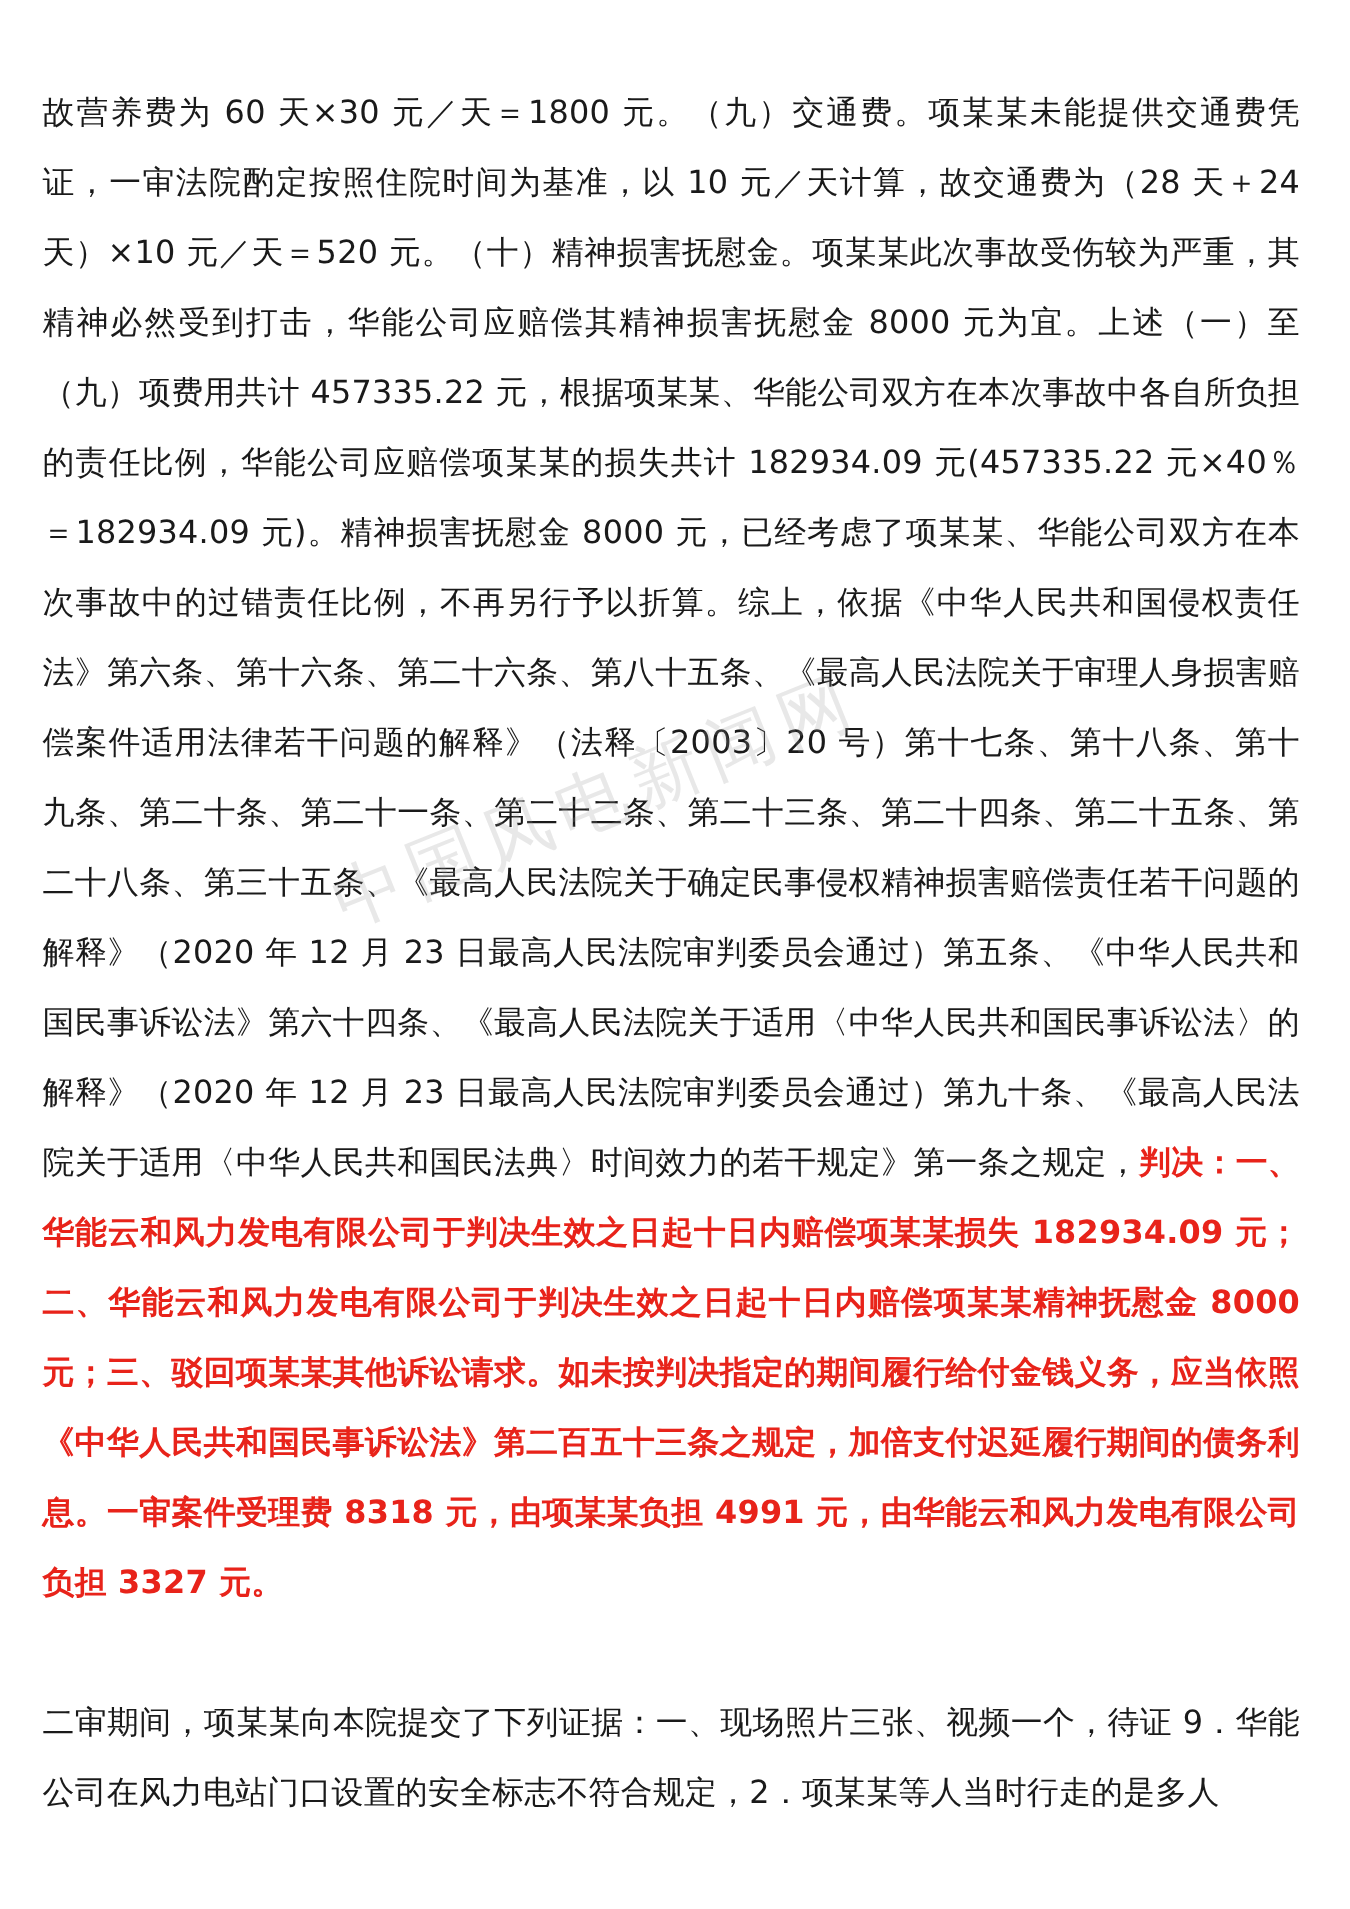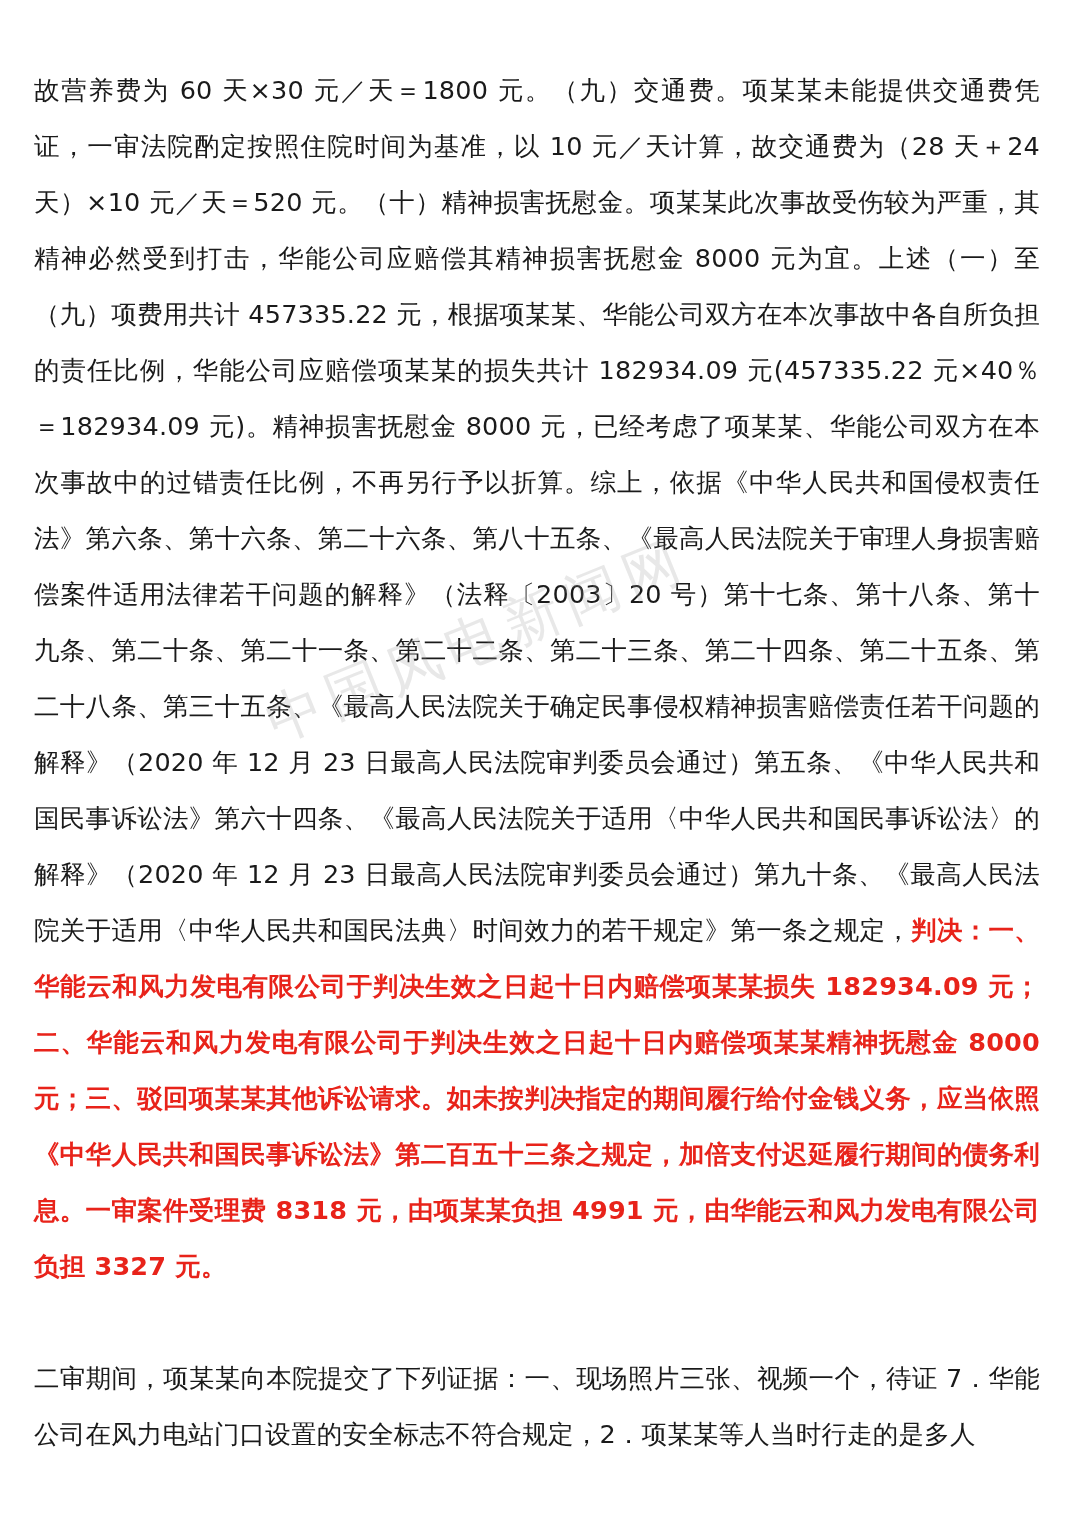--- a/index.html
+++ b/index.html
@@ -81,17 +81,17 @@
 
   <div class="doc-body">
 
     <p class="para">
       <span class="seg-normal">故营养费为 60 天×30 元／天＝1800 元。（九）交通费。项某某未能提供交通费凭证，一审法院酌定按照住院时间为基准，以 10 元／天计算，故交通费为（28 天＋24 天）×10 元／天＝520 元。（十）精神损害抚慰金。项某某此次事故受伤较为严重，其精神必然受到打击，华能公司应赔偿其精神损害抚慰金 8000 元为宜。上述（一）至（九）项费用共计 457335.22 元，根据项某某、华能公司双方在本次事故中各自所负担的责任比例，华能公司应赔偿项某某的损失共计 182934.09 元(457335.22 元×40％＝182934.09 元)。精神损害抚慰金 8000 元，已经考虑了项某某、华能公司双方在本次事故中的过错责任比例，不再另行予以折算。综上，依据《中华人民共和国侵权责任法》第六条、第十六条、第二十六条、第八十五条、《最高人民法院关于审理人身损害赔偿案件适用法律若干问题的解释》（法释〔2003〕20 号）第十七条、第十八条、第十九条、第二十条、第二十一条、第二十二条、第二十三条、第二十四条、第二十五条、第二十八条、第三十五条、《最高人民法院关于确定民事侵权精神损害赔偿责任若干问题的解释》（2020 年 12 月 23 日最高人民法院审判委员会通过）第五条、《中华人民共和国民事诉讼法》第六十四条、《最高人民法院关于适用〈中华人民共和国民事诉讼法〉的解释》（2020 年 12 月 23 日最高人民法院审判委员会通过）第九十条、《最高人民法院关于适用〈中华人民共和国民法典〉时间效力的若干规定》第一条之规定，</span><span class="seg-emphasis">判决：一、华能云和风力发电有限公司于判决生效之日起十日内赔偿项某某损失 182934.09 元；二、华能云和风力发电有限公司于判决生效之日起十日内赔偿项某某精神抚慰金 8000 元；三、驳回项某某其他诉讼请求。如未按判决指定的期间履行给付金钱义务，应当依照《中华人民共和国民事诉讼法》第二百五十三条之规定，加倍支付迟延履行期间的债务利息。一审案件受理费 8318 元，由项某某负担 4991 元，由华能云和风力发电有限公司负担 3327 元。</span>
     </p>
 
     <div class="spacer-block"></div>
 
     <p class="para para-last">
-      <span class="seg-normal">二审期间，项某某向本院提交了下列证据：一、现场照片三张、视频一个，待证 7．华能公司在风力电站门口设置的安全标志不符合规定，2．项某某等人当时行走的是多人</span>
+      <span class="seg-normal">二审期间，项某某向本院提交了下列证据：一、现场照片三张、视频一个，待证 9．华能公司在风力电站门口设置的安全标志不符合规定，2．项某某等人当时行走的是多人</span>
     </p>
 
   </div>
 </div>
 
 </body></html>

